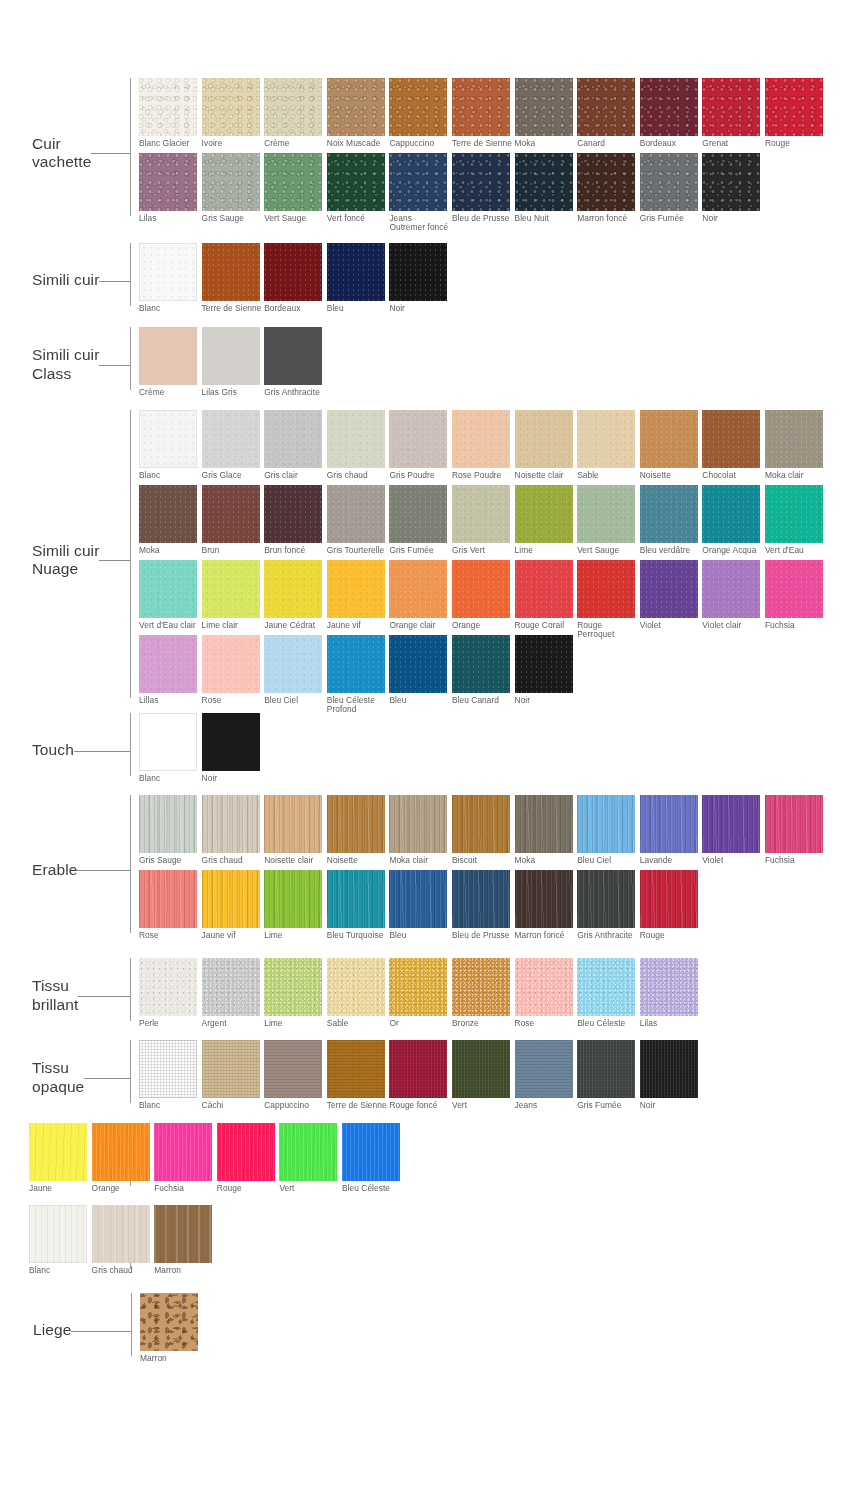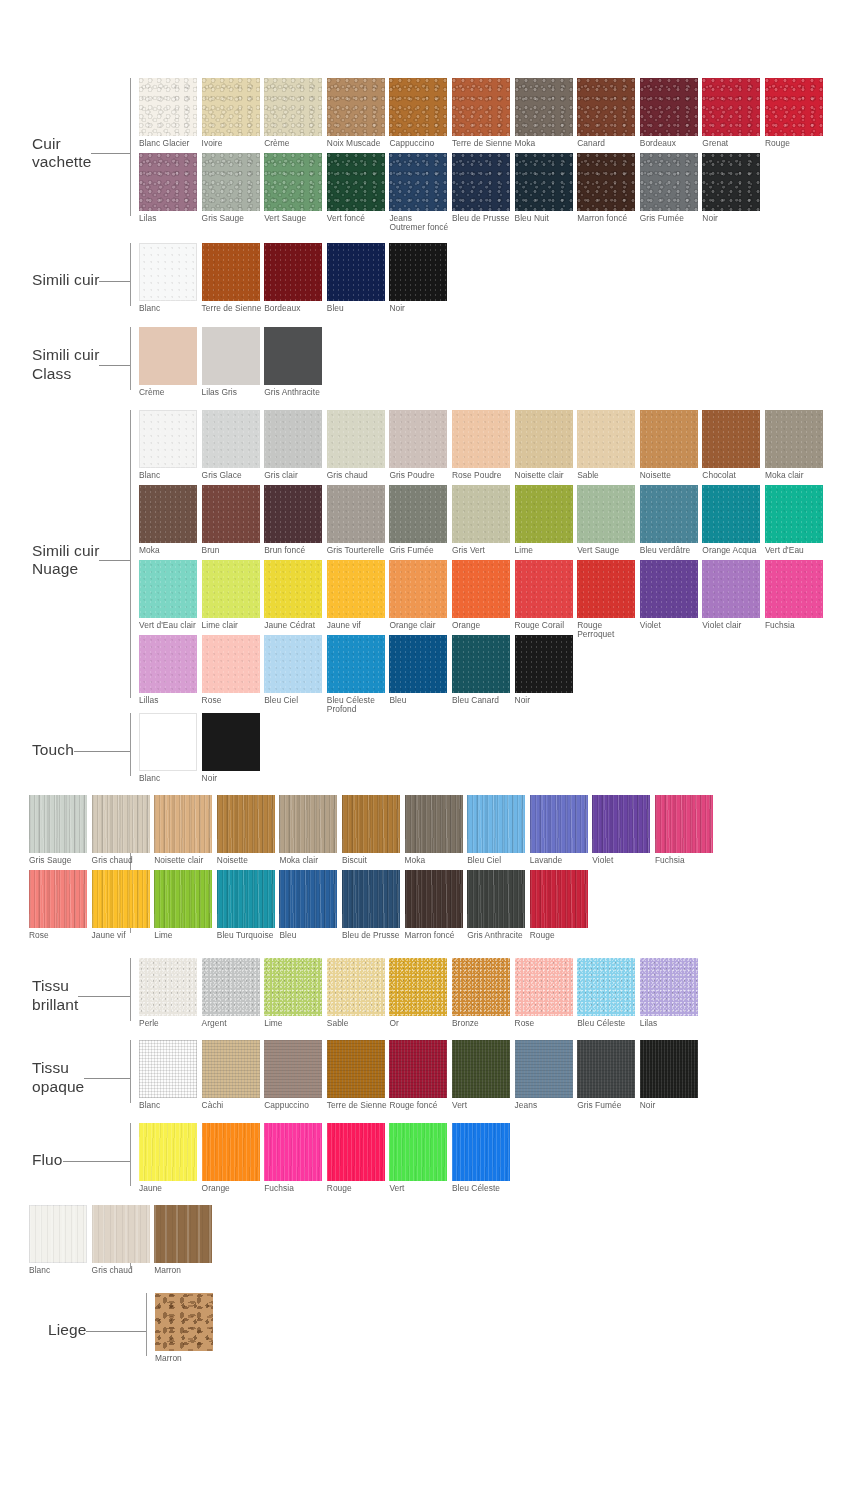--- a/index.html
+++ b/index.html
@@ -507,20 +507,24 @@
             <div class="cap">Blanc</div>
           </div>
           <div class="cell">
             <div class="chip tex-flat" style="background-color: rgb(26, 26, 26);"></div>
             <div class="cap">Noir</div>
           </div>
         </div>
       </div>
     </div>
     <div class="section" style="left: 20px; top: 795px; height: 150px; width: 820px;">
+      <div class="sect-label-wrap">
+        <div class="leader" style="top: 75px;"></div>
+        <div class="sect-label">Erable</div>
+      </div>
       <div class="vbar" style="height: 138px;"></div>
       <div class="rows">
         <div class="row">
           <div class="cell">
             <div class="chip tex-wood" style="background-color: rgb(204, 211, 204);"></div>
             <div class="cap">Gris Sauge</div>
           </div>
           <div class="cell">
             <div class="chip tex-wood" style="background-color: rgb(213, 203, 186);"></div>
             <div class="cap">Gris chaud</div>
@@ -692,24 +696,20 @@
             <div class="cap">Gris Fumée</div>
           </div>
           <div class="cell">
             <div class="chip tex-weave" style="background-color: rgb(30, 31, 29);"></div>
             <div class="cap">Noir</div>
           </div>
         </div>
       </div>
     </div>
     <div class="section" style="left: 20px; top: 1123px; height: 75px; width: 820px;">
-      <div class="sect-label-wrap">
-        <div class="leader" style="top: 37.5px;"></div>
-        <div class="sect-label">Fluo</div>
-      </div>
       <div class="vbar" style="height: 63px;"></div>
       <div class="rows">
         <div class="row">
           <div class="cell">
             <div class="chip tex-fluo" style="background-color: rgb(248, 241, 77);"></div>
             <div class="cap">Jaune</div>
           </div>
           <div class="cell">
             <div class="chip tex-fluo" style="background-color: rgb(252, 138, 23);"></div>
             <div class="cap">Orange</div>
@@ -745,21 +745,21 @@
             <div class="chip tex-paper" style="background-color: rgb(222, 212, 199);"></div>
             <div class="cap">Gris chaud</div>
           </div>
           <div class="cell">
             <div class="chip tex-paper" style="background-color: rgb(143, 107, 70);"></div>
             <div class="cap">Marron</div>
           </div>
         </div>
       </div>
     </div>
-    <div class="section" style="left: 36px; top: 1293px; height: 75px; width: 820px;">
+    <div class="section" style="left: 21px; top: 1293px; height: 75px; width: 820px;">
       <div class="sect-label-wrap">
         <div class="leader" style="top: 37.5px;"></div>
         <div class="sect-label">Liege</div>
       </div>
       <div class="vbar" style="height: 63px;"></div>
       <div class="rows">
         <div class="row">
           <div class="cell">
             <div class="chip tex-cork" style="background-color: rgb(201, 154, 106);"></div>
             <div class="cap">Marron</div>

